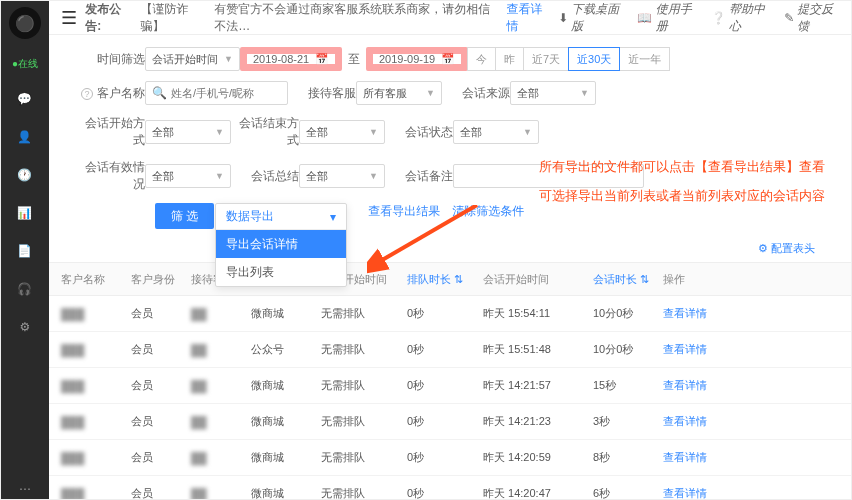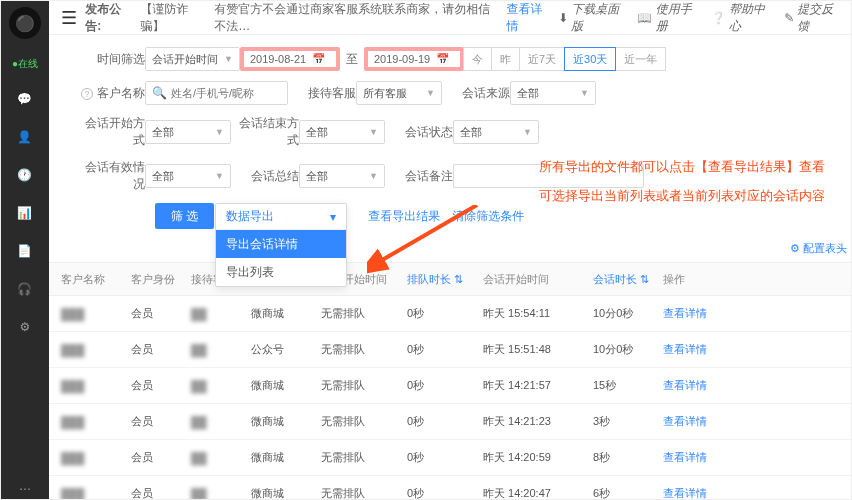--- a/index.html
+++ b/index.html
@@ -21,34 +21,34 @@
 .filters{padding:12px 28px 8px;position:relative}
 .frow{display:flex;align-items:center;gap:0;margin-bottom:10px;font-size:12px;color:#666}
 .flabel{width:68px;text-align:right;color:#666}
 .sel,.inp{height:24px;border:1px solid #d9d9d9;border-radius:2px;padding:0 6px;font-size:11px;color:#555;background:#fff;display:flex;align-items:center;justify-content:space-between;gap:6px}
 .sel{min-width:86px;cursor:pointer}
 .sel .caret{font-size:9px;color:#aaa}
 .inp{min-width:110px}
 .search-inp{display:flex;align-items:center;border:1px solid #d9d9d9;border-radius:2px;height:24px;padding:0 6px;gap:4px}
 .search-inp input{border:none;outline:none;font-size:11px;width:110px}
 .date-range{display:flex;align-items:center;gap:6px}
-.date-box{height:24px;border:4px solid #fca5a5;border-radius:2px;padding:0 6px;font-size:11px;color:#666;display:flex;align-items:center;gap:6px;min-width:100px}
+.date-box{height:24px;border:7px solid #fca5a5;border-radius:2px;padding:0 6px;font-size:11px;color:#666;display:flex;align-items:center;gap:6px;min-width:100px}
 .range-btns{display:flex;gap:0}
 .range-btn{height:24px;padding:0 8px;border:1px solid #d9d9d9;margin-left:-1px;font-size:11px;color:#999;cursor:pointer;display:flex;align-items:center;background:#fff}
 .range-btn.on{color:#3388ff;border-color:#3388ff;z-index:1}
-.actions-row{display:flex;align-items:center;gap:12px;margin-top:4px;padding-left:78px;position:relative}
+.actions-row{display:flex;align-items:flex-start;gap:12px;margin-top:4px;padding-left:78px;position:relative}
 .btn-primary{height:26px;padding:0 16px;background:#3388ff;color:#fff;border:none;border-radius:2px;font-size:12px;cursor:pointer}
 .link-btn{color:#3388ff;font-size:12px;cursor:pointer;display:flex;align-items:center;gap:2px}
 .dropdown{position:absolute;left:138px;top:0;width:132px;background:#fff;border:1px solid #d9d9d9;border-radius:2px;box-shadow:0 2px 8px rgba(0,0,0,0.1);z-index:10}
 .dd-trigger{height:26px;display:flex;align-items:center;justify-content:space-between;padding:0 10px;font-size:12px;color:#3388ff;border-bottom:1px solid #eee;cursor:pointer}
 .dd-item{height:28px;display:flex;align-items:center;padding:0 10px;font-size:12px;color:#555;cursor:pointer}
 .dd-item.sel-item{background:#3388ff;color:#fff}
 .annot{position:absolute;right:26px;top:118px;color:#ff4d1a;font-size:13px;line-height:2.2;pointer-events:none}
 .arrow-svg{position:absolute;left:318px;top:170px;pointer-events:none;z-index:5}
-.cfg-head{padding:4px 4px 6px;display:flex;justify-content:flex-end}
+.cfg-head{padding:4px 36px 6px;display:flex;justify-content:flex-end}
 .cfg-btn{color:#3388ff;font-size:11px;cursor:pointer}
 .table{flex:1;overflow:auto}
 .thead,.trow{display:grid;grid-template-columns:70px 60px 60px 70px 86px 76px 110px 70px 64px;align-items:center;padding:0 12px;font-size:11px}
 .thead{height:34px;background:#fafafa;color:#888;border-top:1px solid #eee;border-bottom:1px solid #eee;position:sticky;top:0}
 .thead .sortable{color:#3388ff;cursor:pointer}
 .trow{height:36px;border-bottom:1px solid #f2f2f2;color:#555}
 .trow .blur{filter:blur(2px);color:#999}
 .op-link{color:#3388ff;cursor:pointer}
 .qicon{width:12px;height:12px;border:1px solid #bbb;border-radius:50%;display:inline-flex;align-items:center;justify-content:center;font-size:9px;color:#bbb;margin-right:4px}
 </style>

